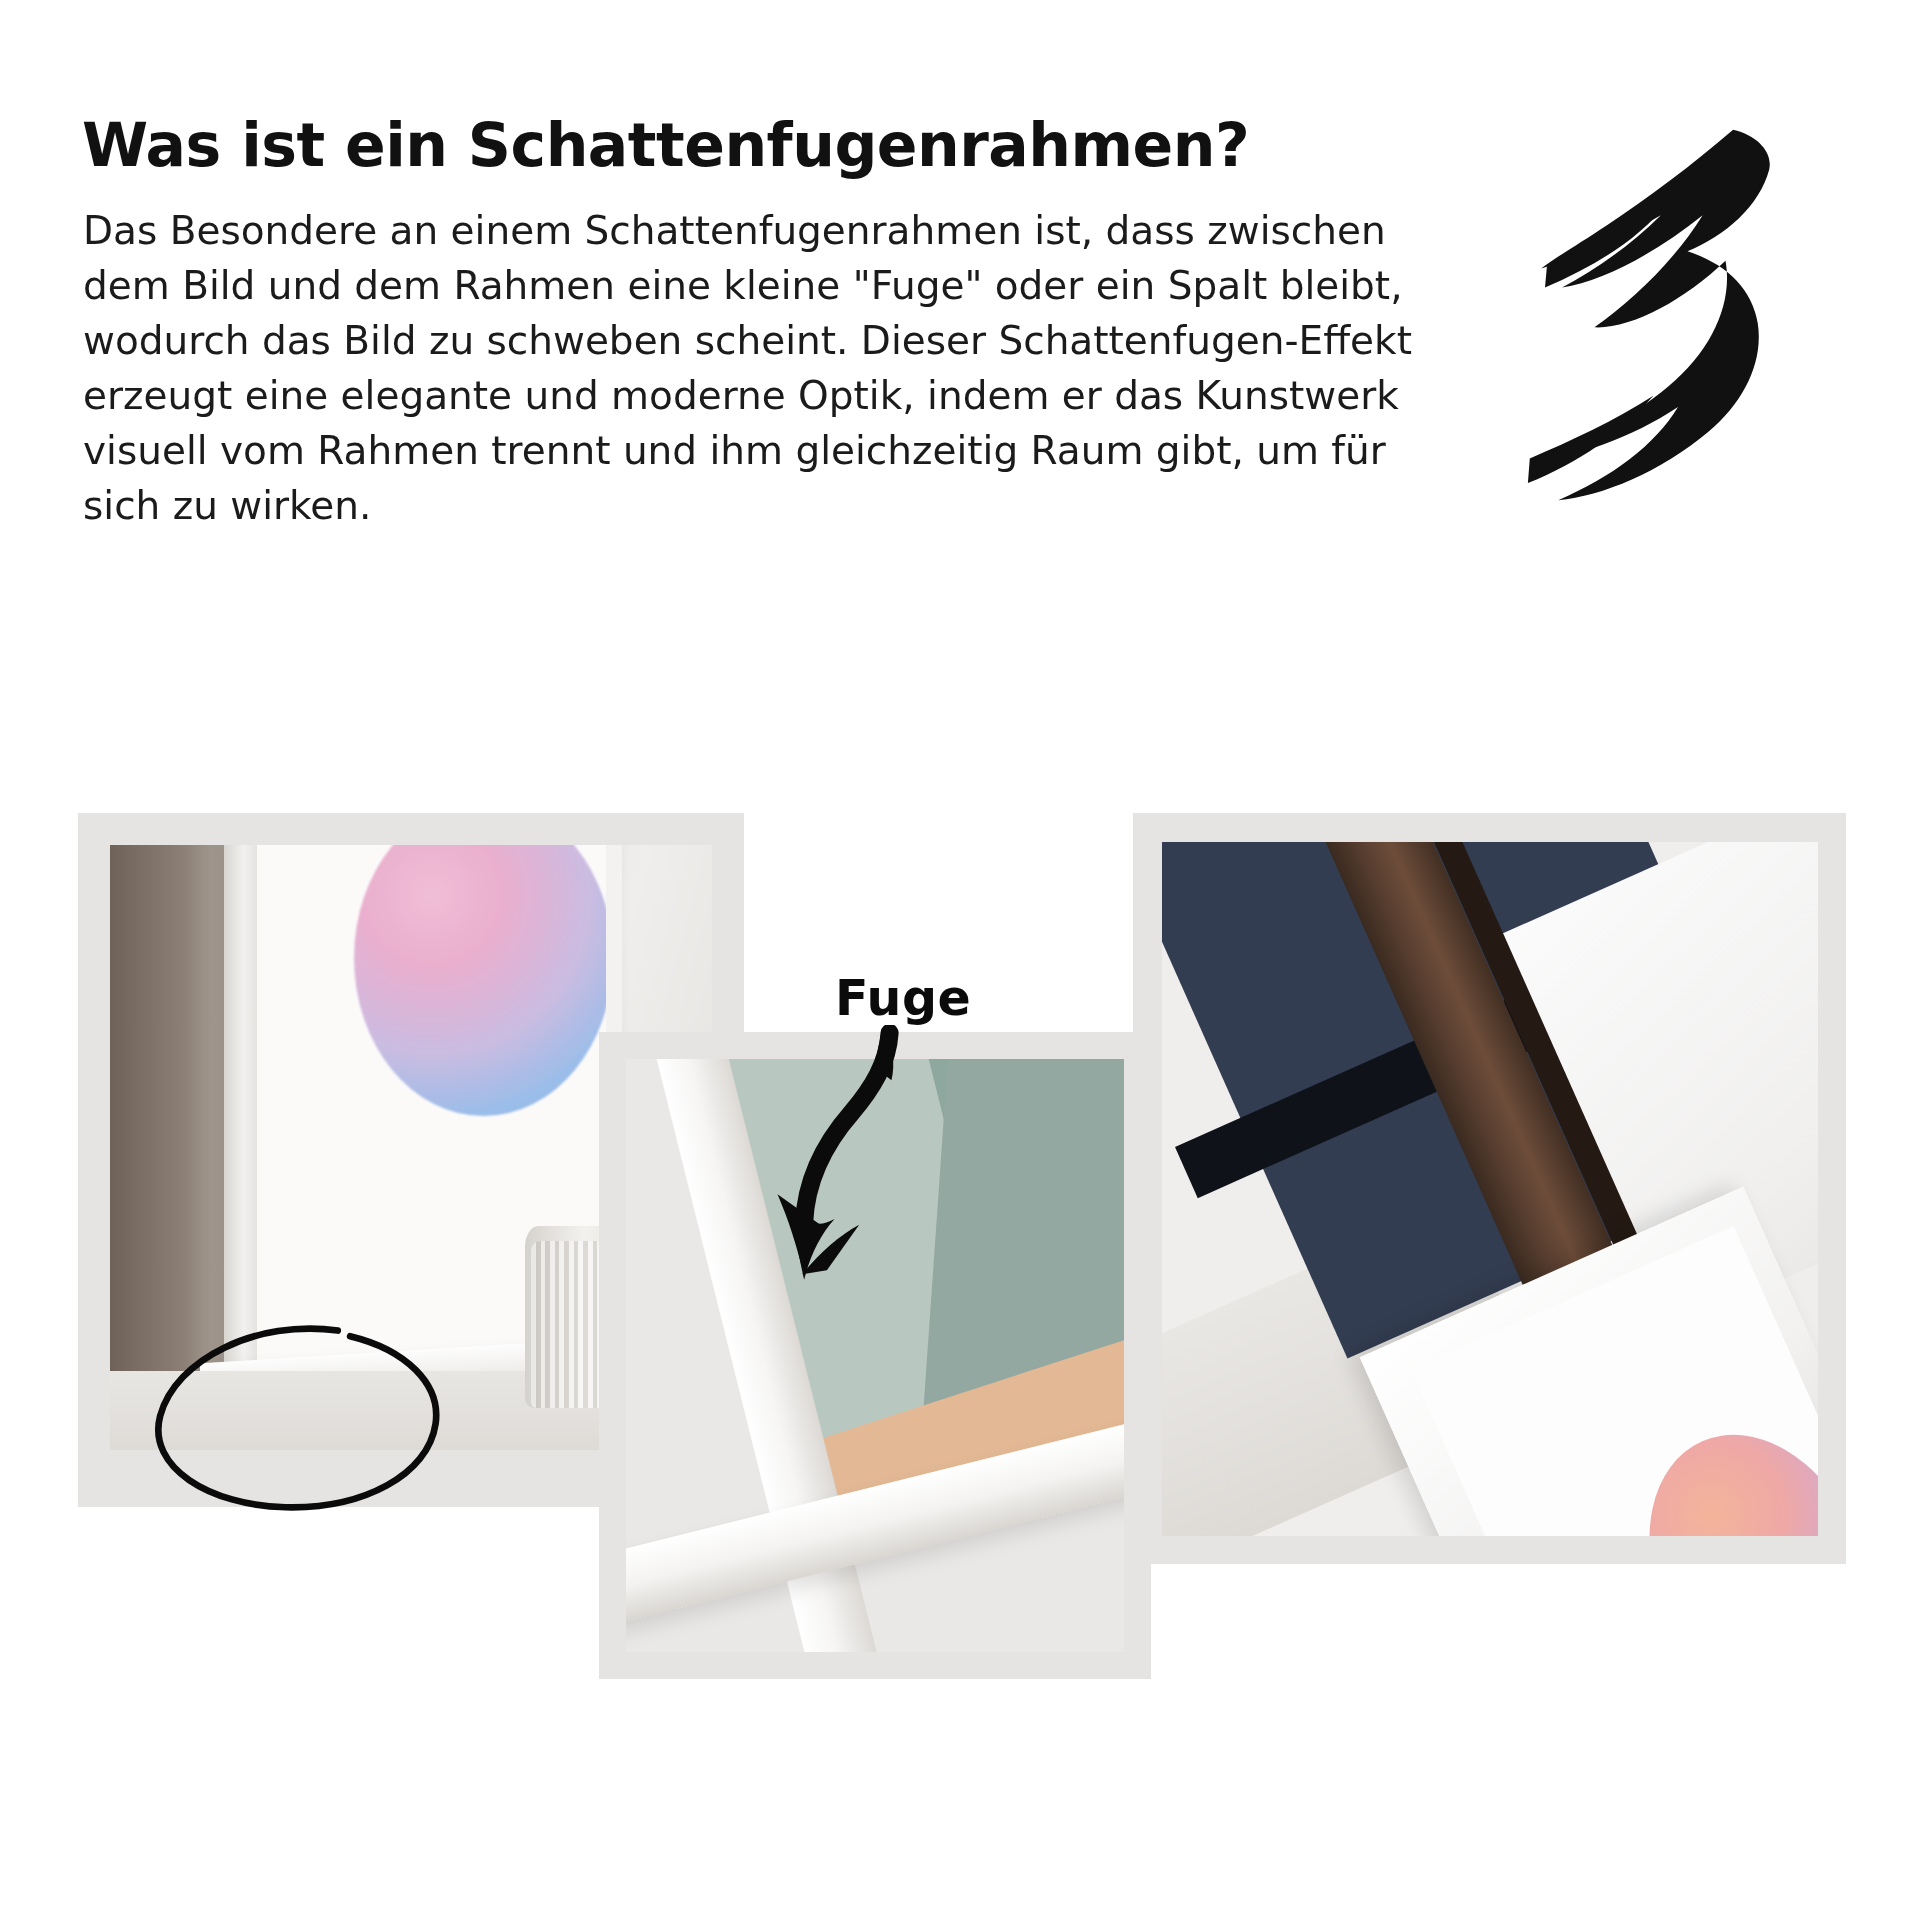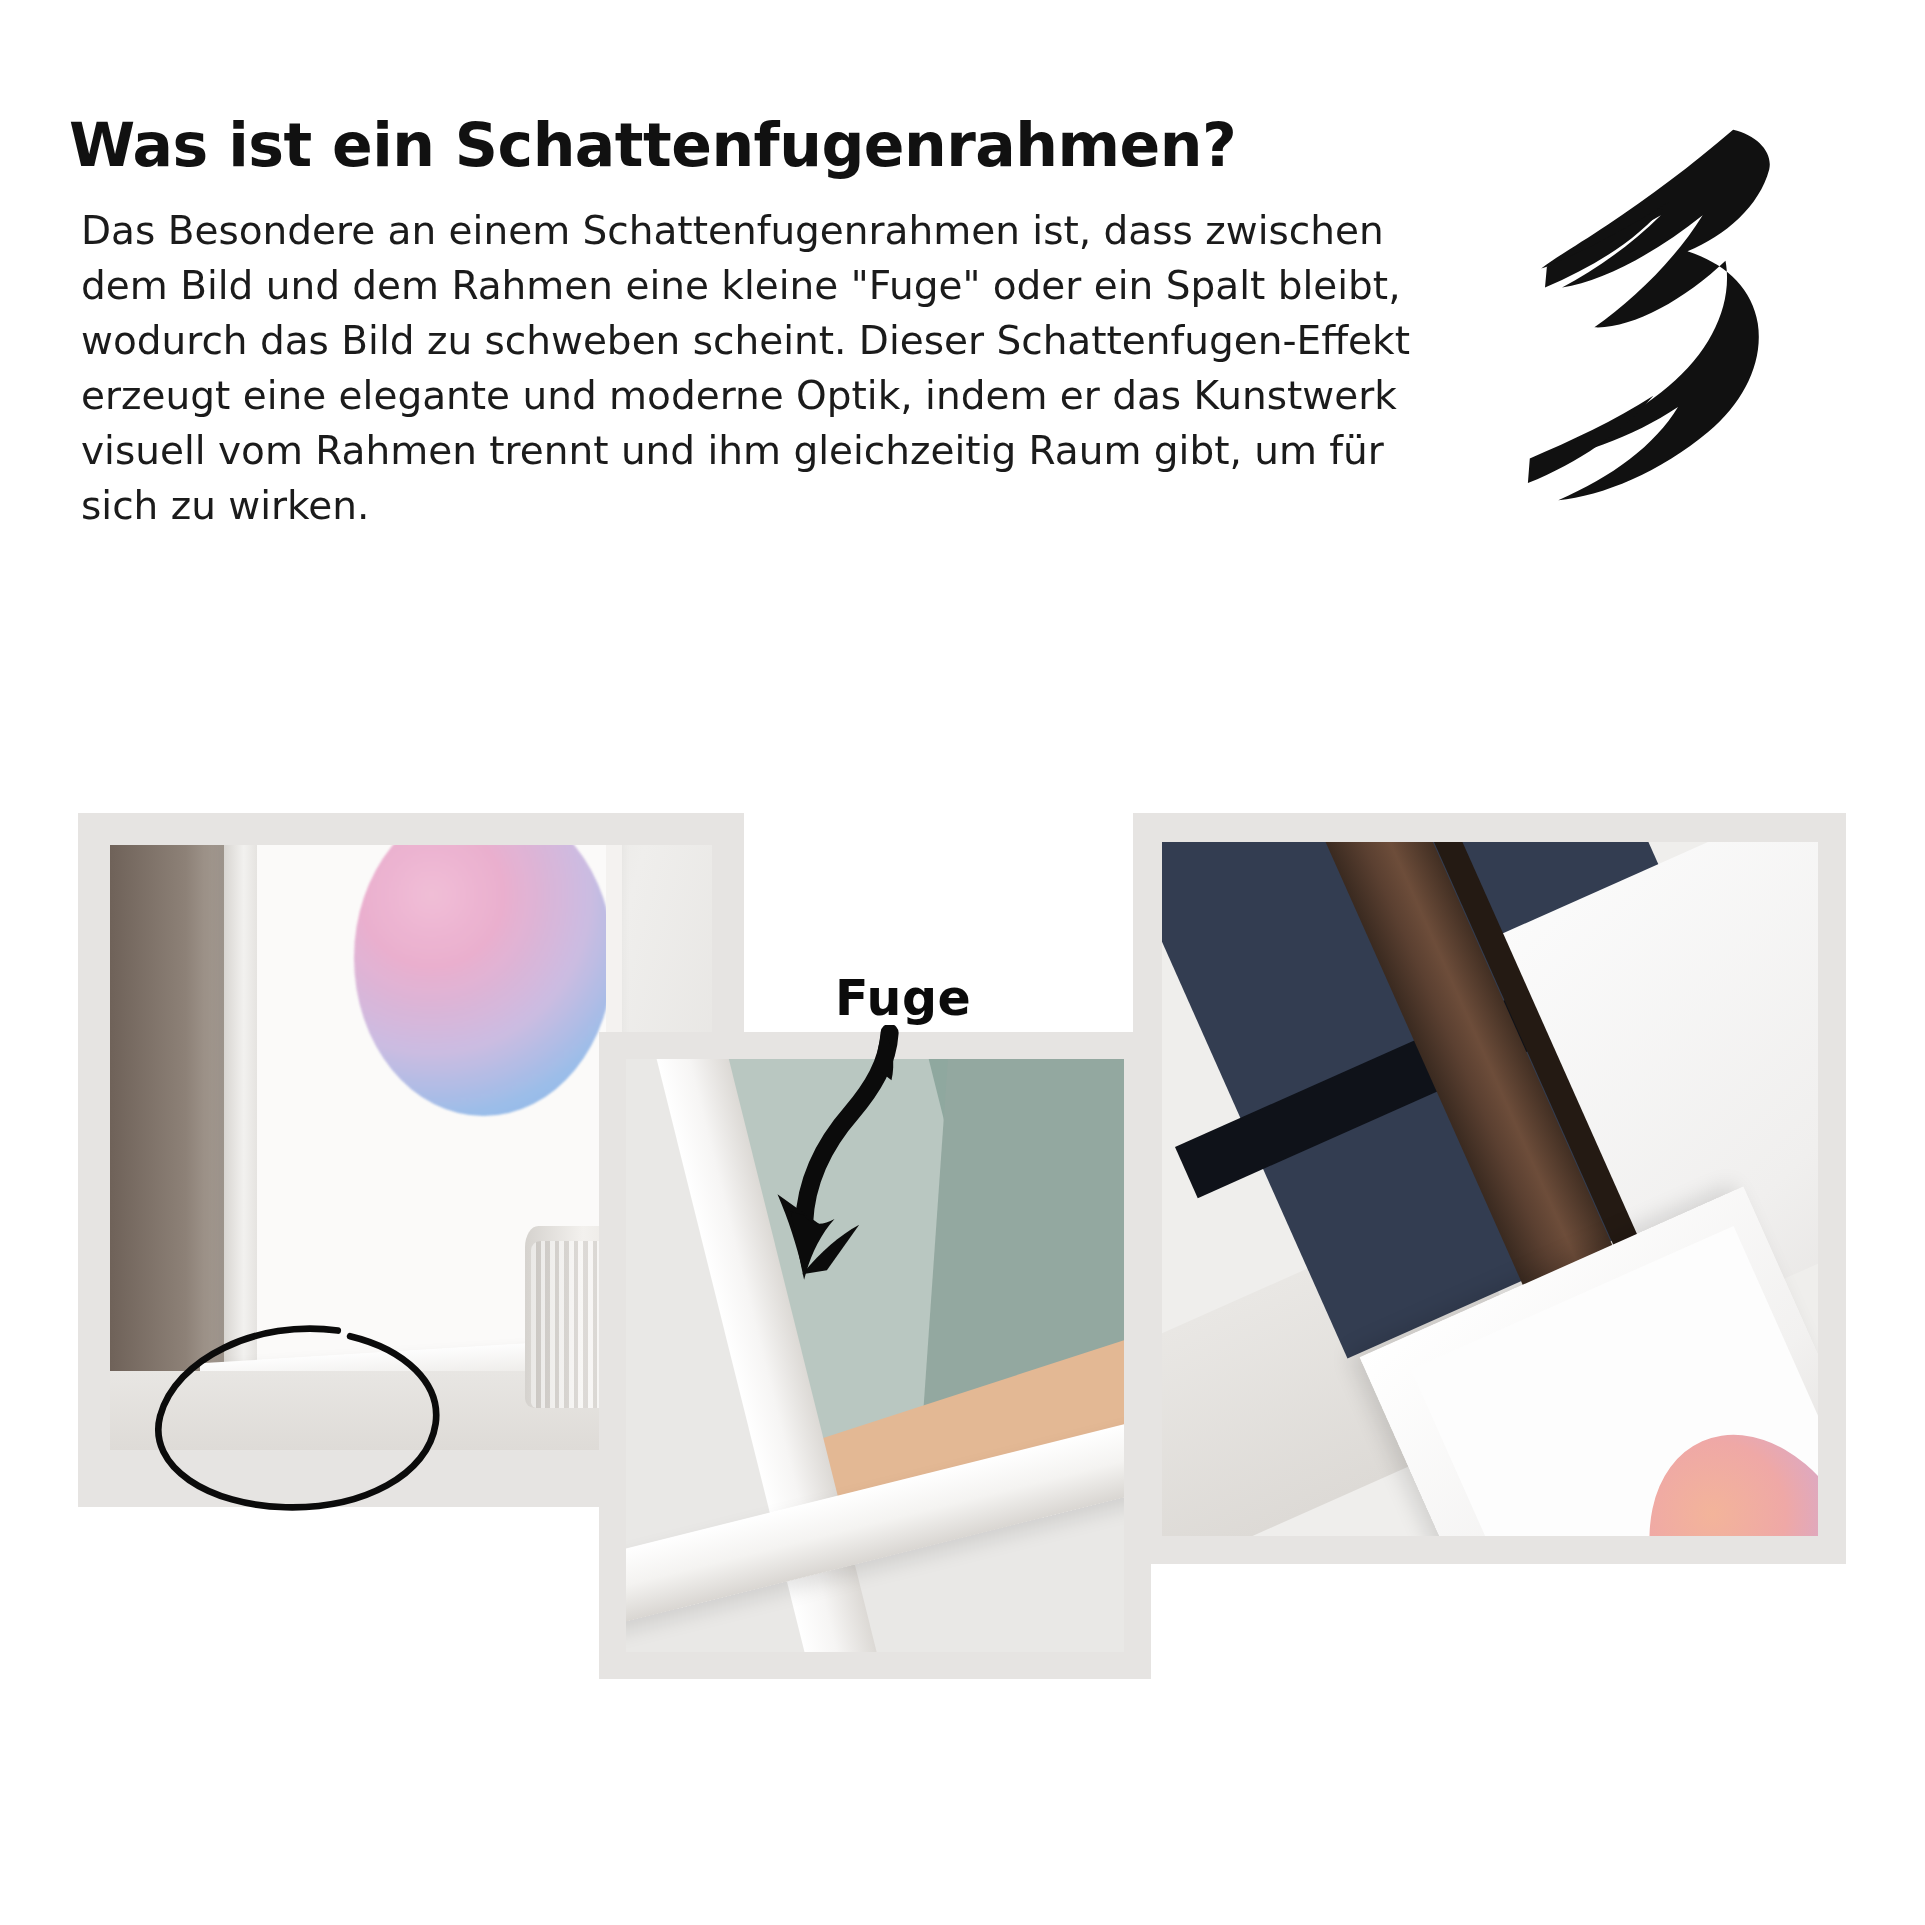--- a/index.html
+++ b/index.html
@@ -12,41 +12,41 @@
     height: 1926px;
     position: relative;
     overflow: hidden;
     font-family: "DejaVu Sans", "Liberation Sans", sans-serif;
     color: #111111;
   }
 
   
   .header {
     position: absolute;
-    left: 69px;
+    left: 82px;
     top: 112px;
     width: 1351px;
   }
   .headline {
     font-family: "DejaVu Sans", "Liberation Sans", sans-serif;
     font-weight: 700;
     font-size: 60px;
     line-height: 1.12;
     letter-spacing: -0.5px;
     color: #111111;
     margin: 0 0 25px 0;
     white-space: nowrap;
   }
   .body-copy {
     font-family: "DejaVu Sans", "Liberation Sans", sans-serif;
     font-weight: 400;
     font-size: 39px;
     line-height: 1.41;
     color: #1b1b1b;
-    margin: 12px;
+    margin: 1px;
     width: 1336px;
   }
 
   
   .logo-wrap {
     position: absolute;
     right: 139px;
     top: 124px;
     width: 314px;
     height: 533px;

